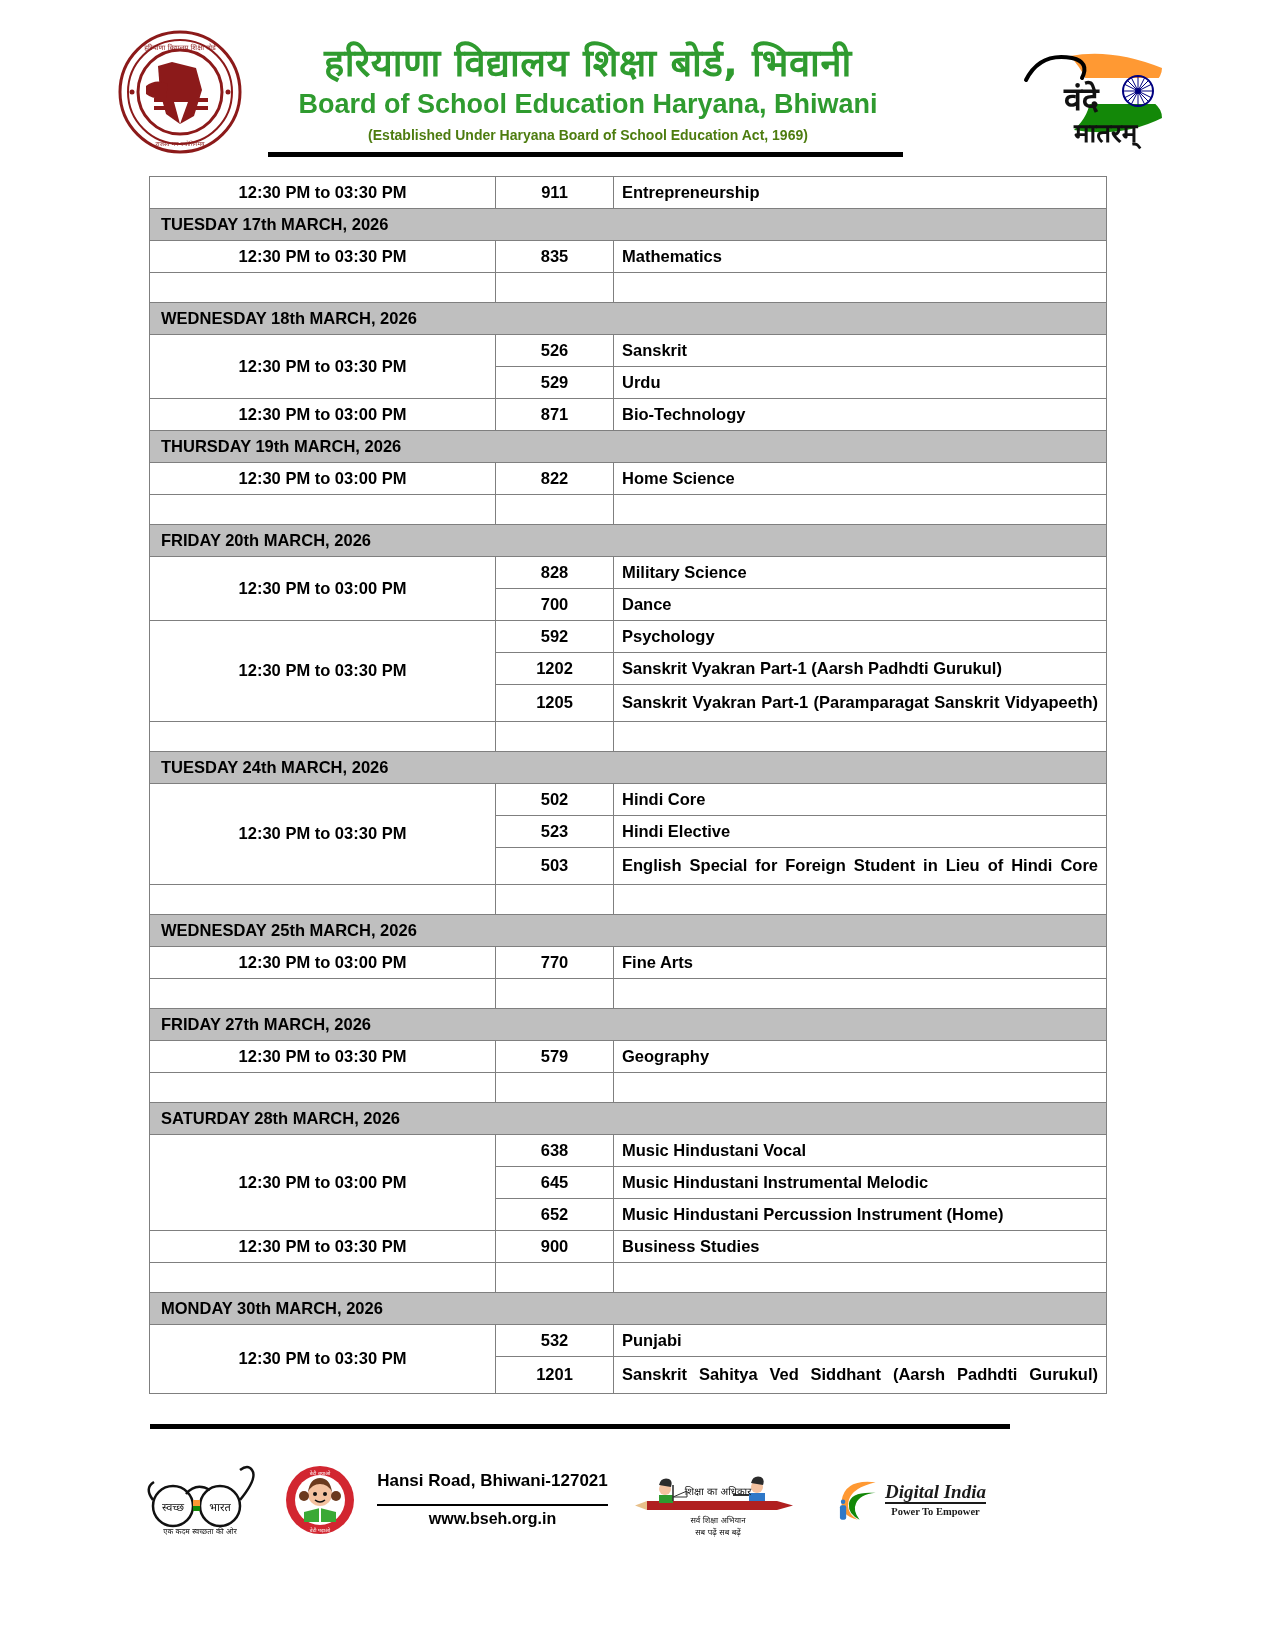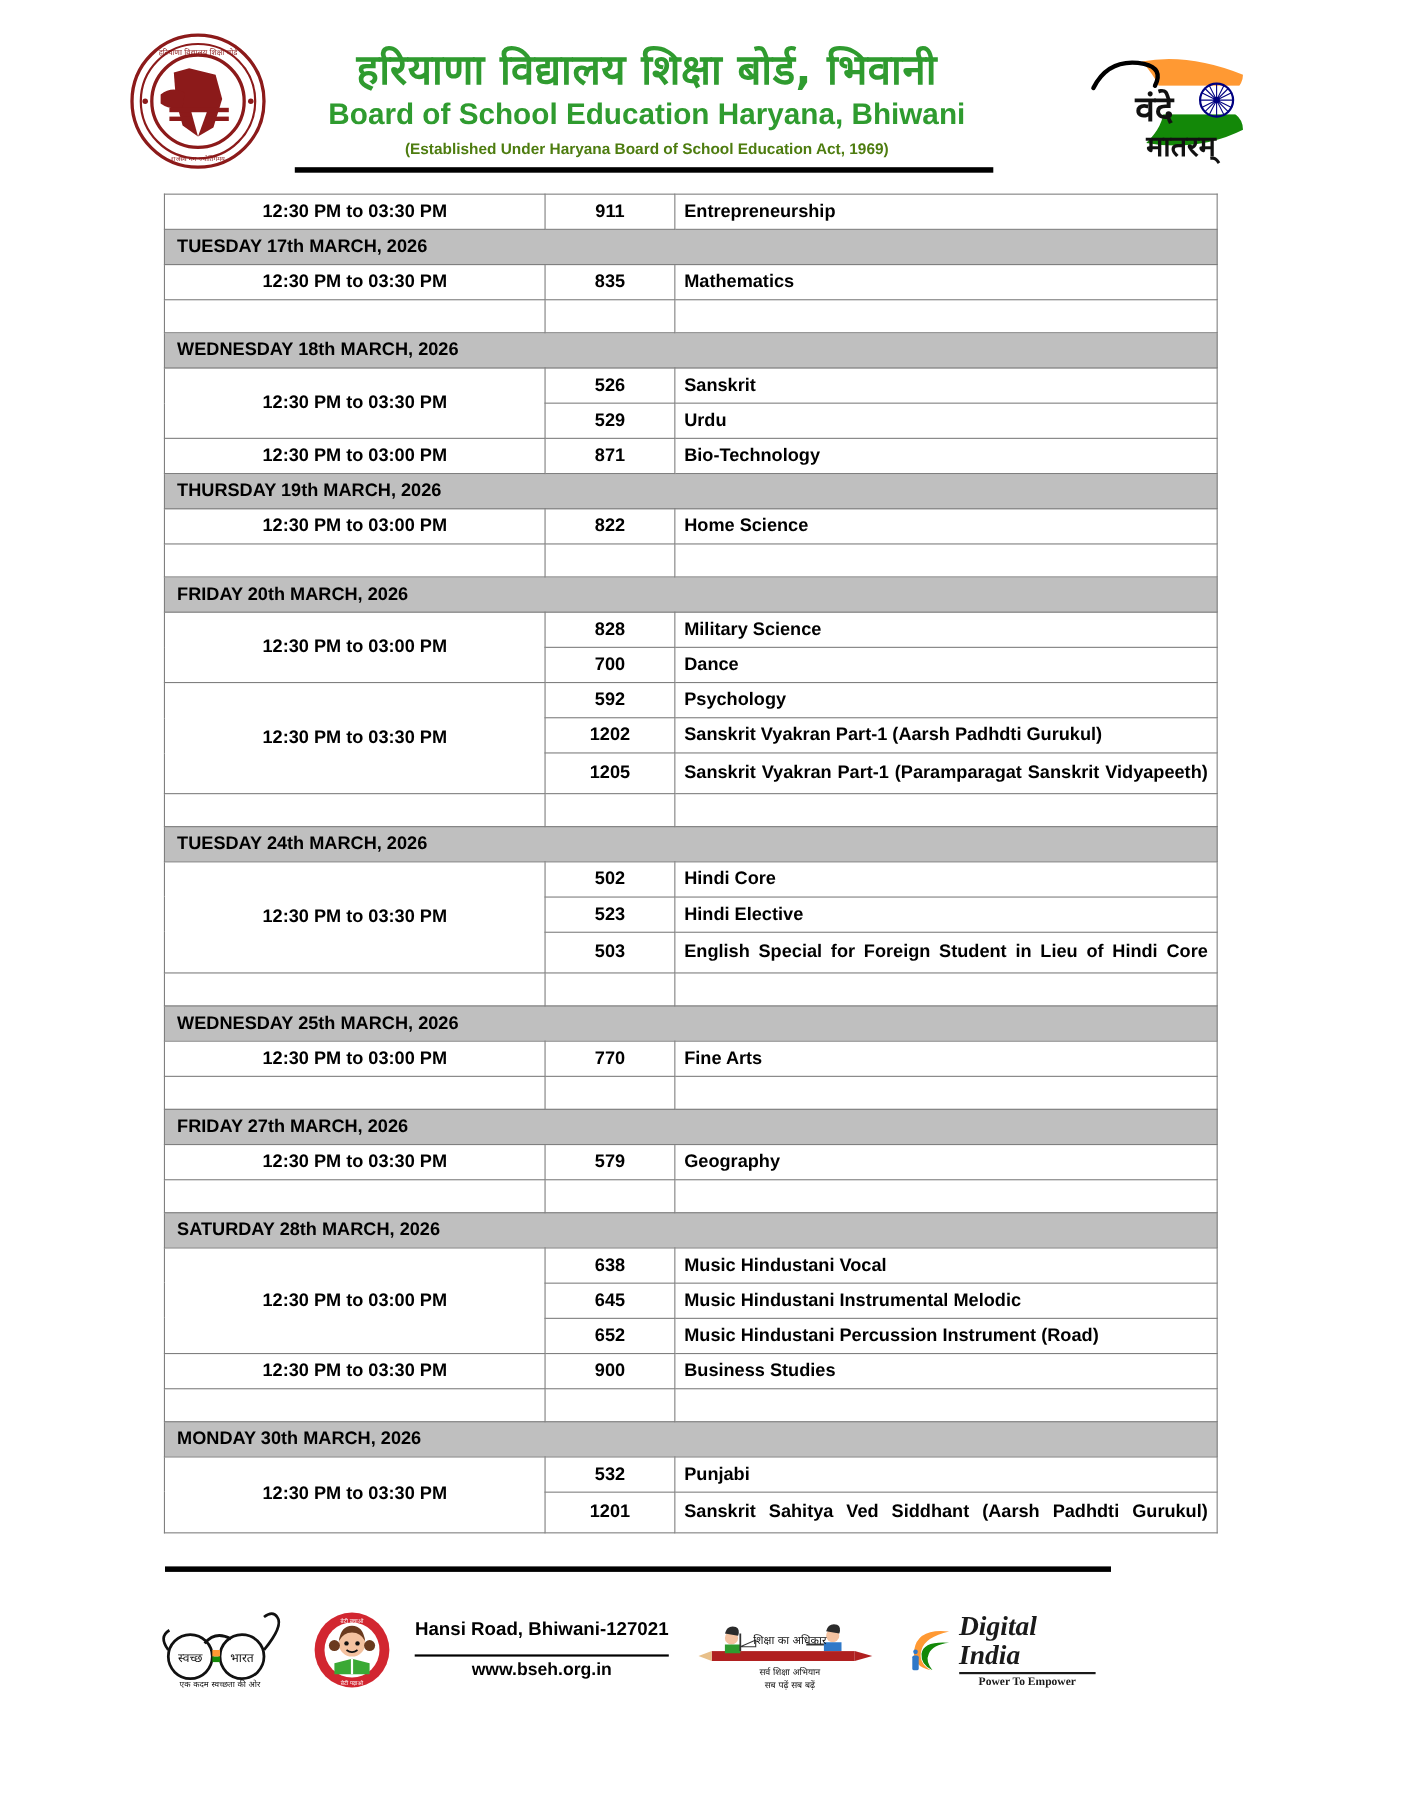--- a/index.html
+++ b/index.html
@@ -66,21 +66,21 @@
   .header-rule {
     position: absolute;
     left: 268px;
     top: 152px;
     width: 635px;
     height: 5px;
     background: #000;
   }
   .vande {
     position: absolute;
-    left: 980px;
+    left: 1012px;
     top: 38px;
     width: 165px;
     height: 115px;
   }
 
   
   .table-wrap {
     position: absolute;
     left: 117px;
     top: 176px;
@@ -164,21 +164,21 @@
     display: inline-block;
   }
   .addr-line2 {
     font-size: 16px; font-weight: bold; color: #000;
     margin-top: 4px;
   }
   .ssa { width: 178px; height: 78px; }
   .digital { width: 175px; height: 62px; display:flex; align-items:center; gap:4px;}
   .digital-text { font-family: "Liberation Serif", serif; }
   .di-1 {
-    font-size: 25px; font-weight: bold; font-style: italic; color: #1a1a1a;
+    font-size: 19px; font-weight: bold; font-style: italic; color: #1a1a1a;
     border-bottom: 2px solid #1a1a1a; line-height: 1.1;
   }
   .di-2 { font-size: 10.5px; font-weight: bold; color: #1a1a1a; margin-top: 2px; text-align: center; }
 </style>
 </head>
 <body>
 
 <div class="page">
 
   <div class="header">
@@ -379,21 +379,21 @@
             <td class="col-time" rowspan="3">12:30 PM to 03:00 PM</td>
             <td class="col-code">638</td>
             <td class="col-sub">Music Hindustani Vocal</td>
           </tr>
           <tr>
             <td class="col-code">645</td>
             <td class="col-sub">Music Hindustani Instrumental Melodic</td>
           </tr>
           <tr>
             <td class="col-code">652</td>
-            <td class="col-sub">Music Hindustani Percussion Instrument (Road)</td>
+            <td class="col-sub">Music Hindustani Percussion Instrument (Home)</td>
           </tr>
           <tr>
             <td class="col-time">12:30 PM to 03:30 PM</td>
             <td class="col-code">900</td>
             <td class="col-sub">Business Studies</td>
           </tr>
           <tr class="spacer-row">
             <td></td>
             <td></td>
             <td></td>

